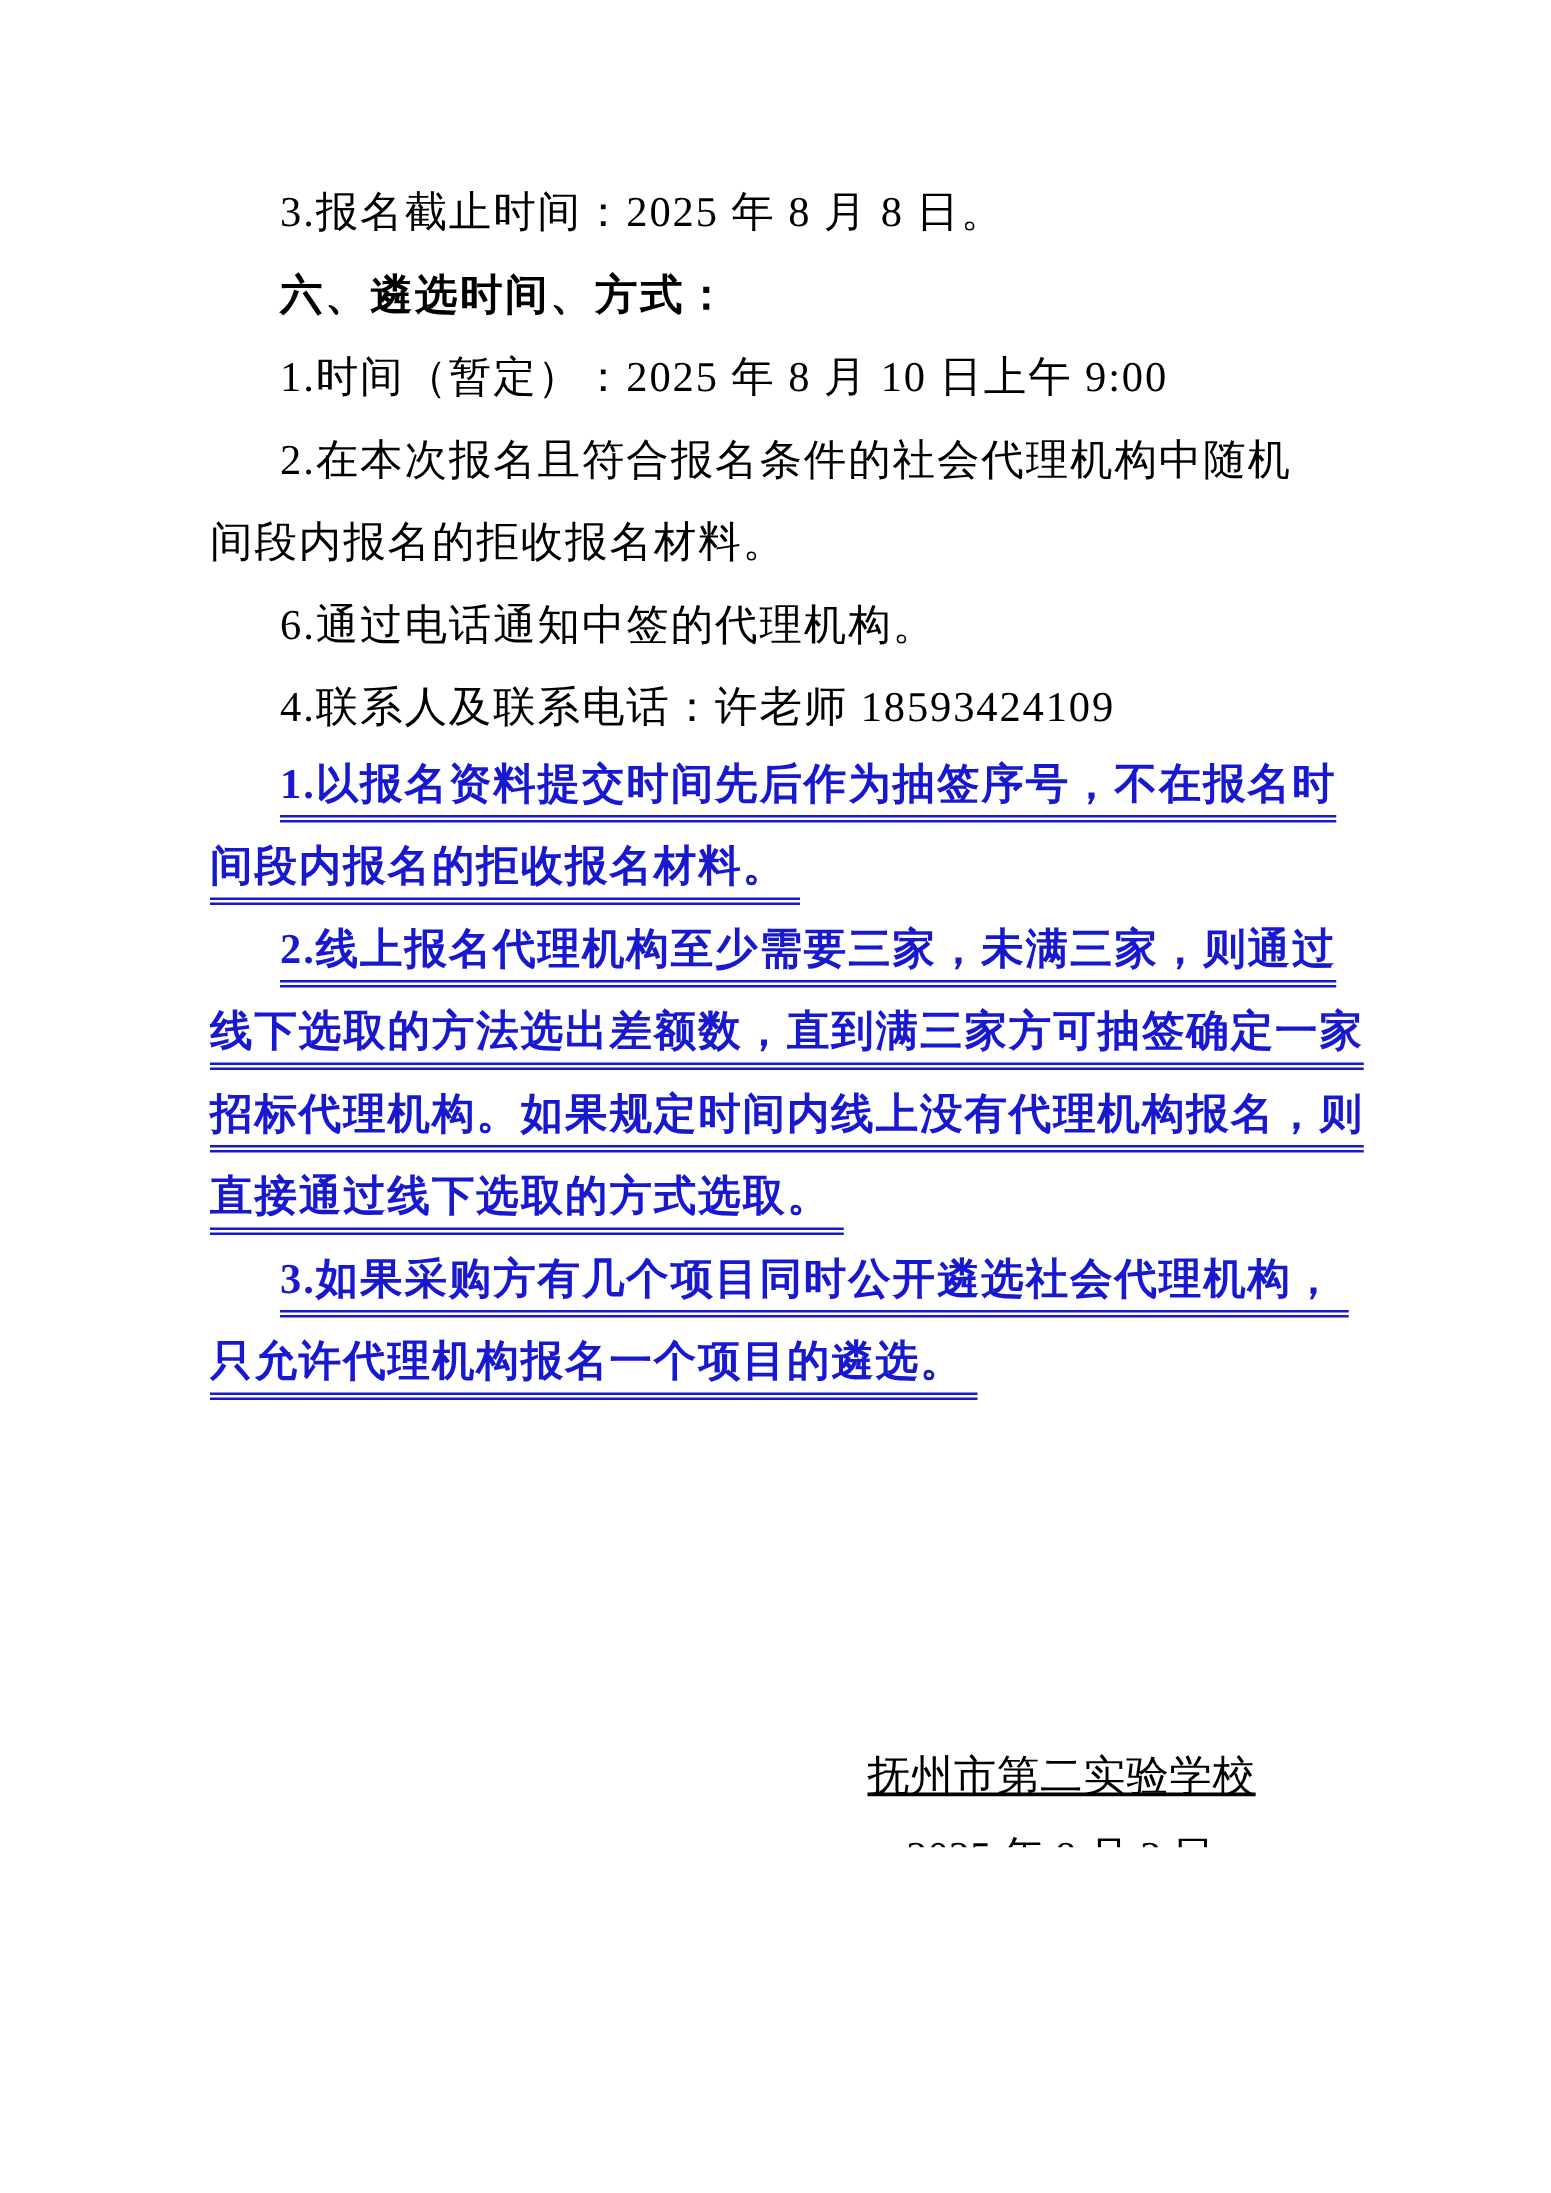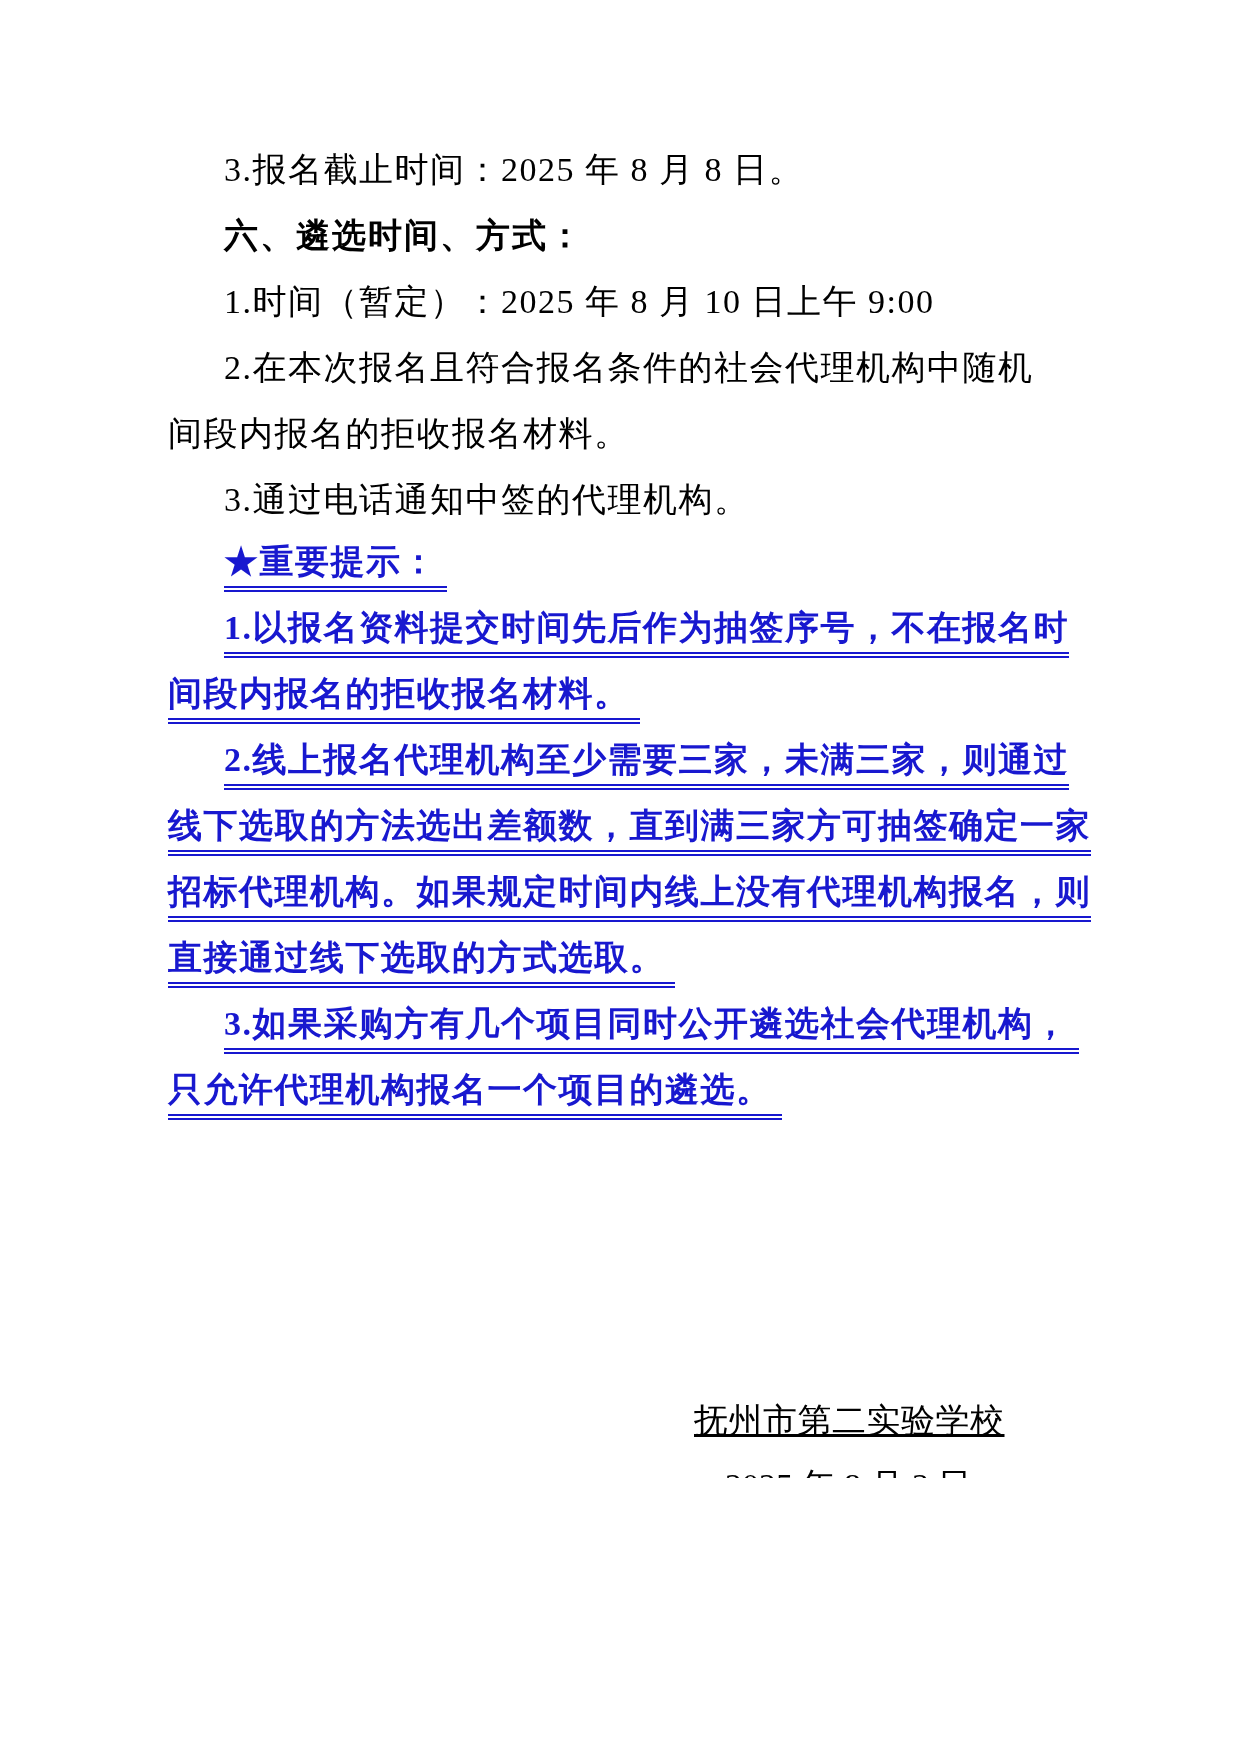--- a/index.html
+++ b/index.html
@@ -76,22 +76,22 @@
 </head>
 <body>
 
 <div class="page">
   <div class="content">
       <div class="line body indent">3.报名截止时间：2025 年 8 月 8 日。</div>
       <div class="line heading indent">六、遴选时间、方式：</div>
       <div class="line body indent">1.时间（暂定）：2025 年 8 月 10 日上午 9:00</div>
       <div class="line body indent">2.在本次报名且符合报名条件的社会代理机构中随机</div>
       <div class="line body">间段内报名的拒收报名材料。</div>
-      <div class="line body indent">3.通过电话通知中签的代理机构。</div>
-      <div class="line blue indent"><span class="u">★重要提示： </span></div>
+      <div class="line body indent">6.通过电话通知中签的代理机构。</div>
+      <div class="line body indent">4.联系人及联系电话：许老师 18593424109</div>
       <div class="line blue indent"><span class="u">1.以报名资料提交时间先后作为抽签序号，不在报名时</span></div>
       <div class="line blue"><span class="u">间段内报名的拒收报名材料。 </span></div>
       <div class="line blue indent"><span class="u">2.线上报名代理机构至少需要三家，未满三家，则通过</span></div>
       <div class="line blue"><span class="u">线下选取的方法选出差额数，直到满三家方可抽签确定一家</span></div>
       <div class="line blue"><span class="u">招标代理机构。如果规定时间内线上没有代理机构报名，则</span></div>
       <div class="line blue"><span class="u">直接通过线下选取的方式选取。 </span></div>
       <div class="line blue indent"><span class="u">3.如果采购方有几个项目同时公开遴选社会代理机构， </span></div>
       <div class="line blue"><span class="u">只允许代理机构报名一个项目的遴选。 </span></div>
     </div>
 

